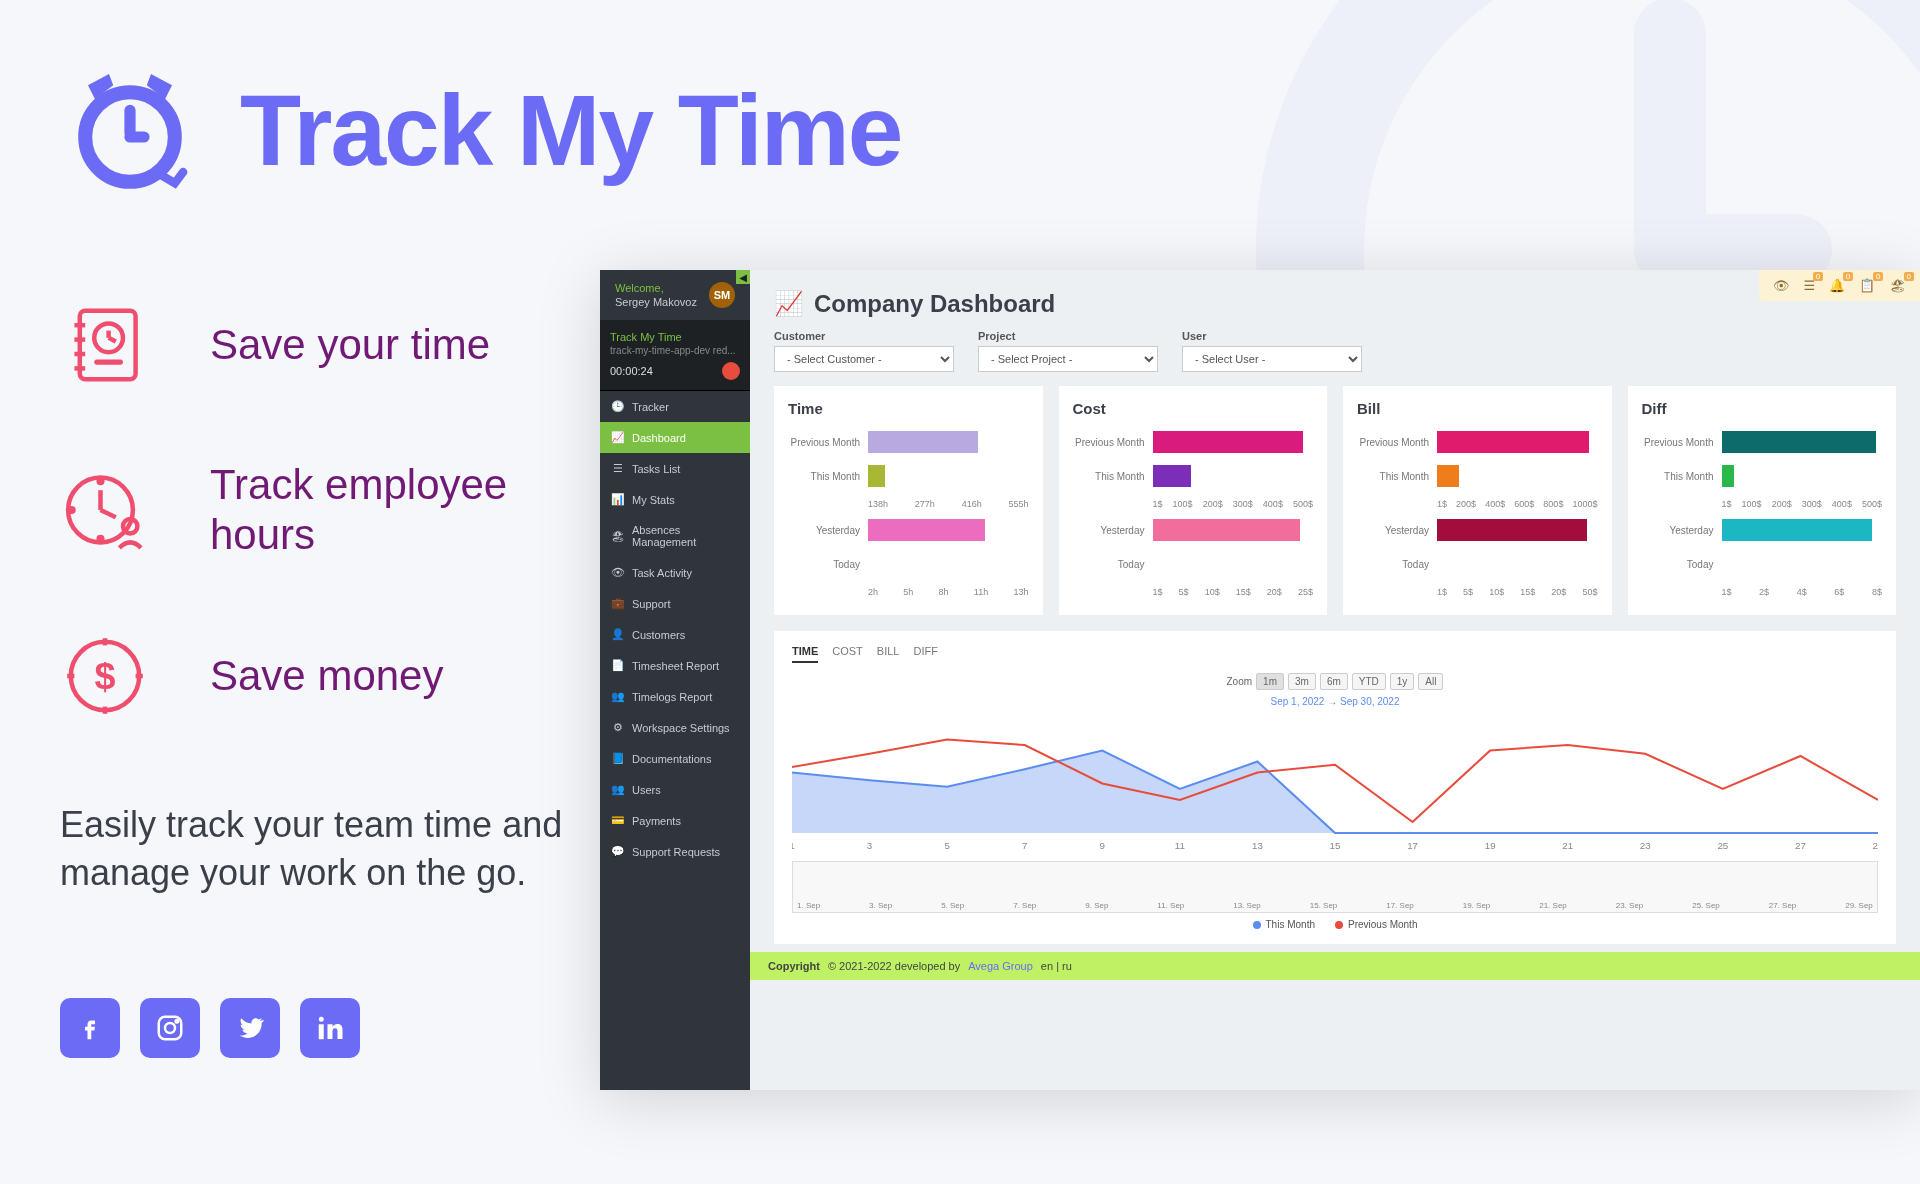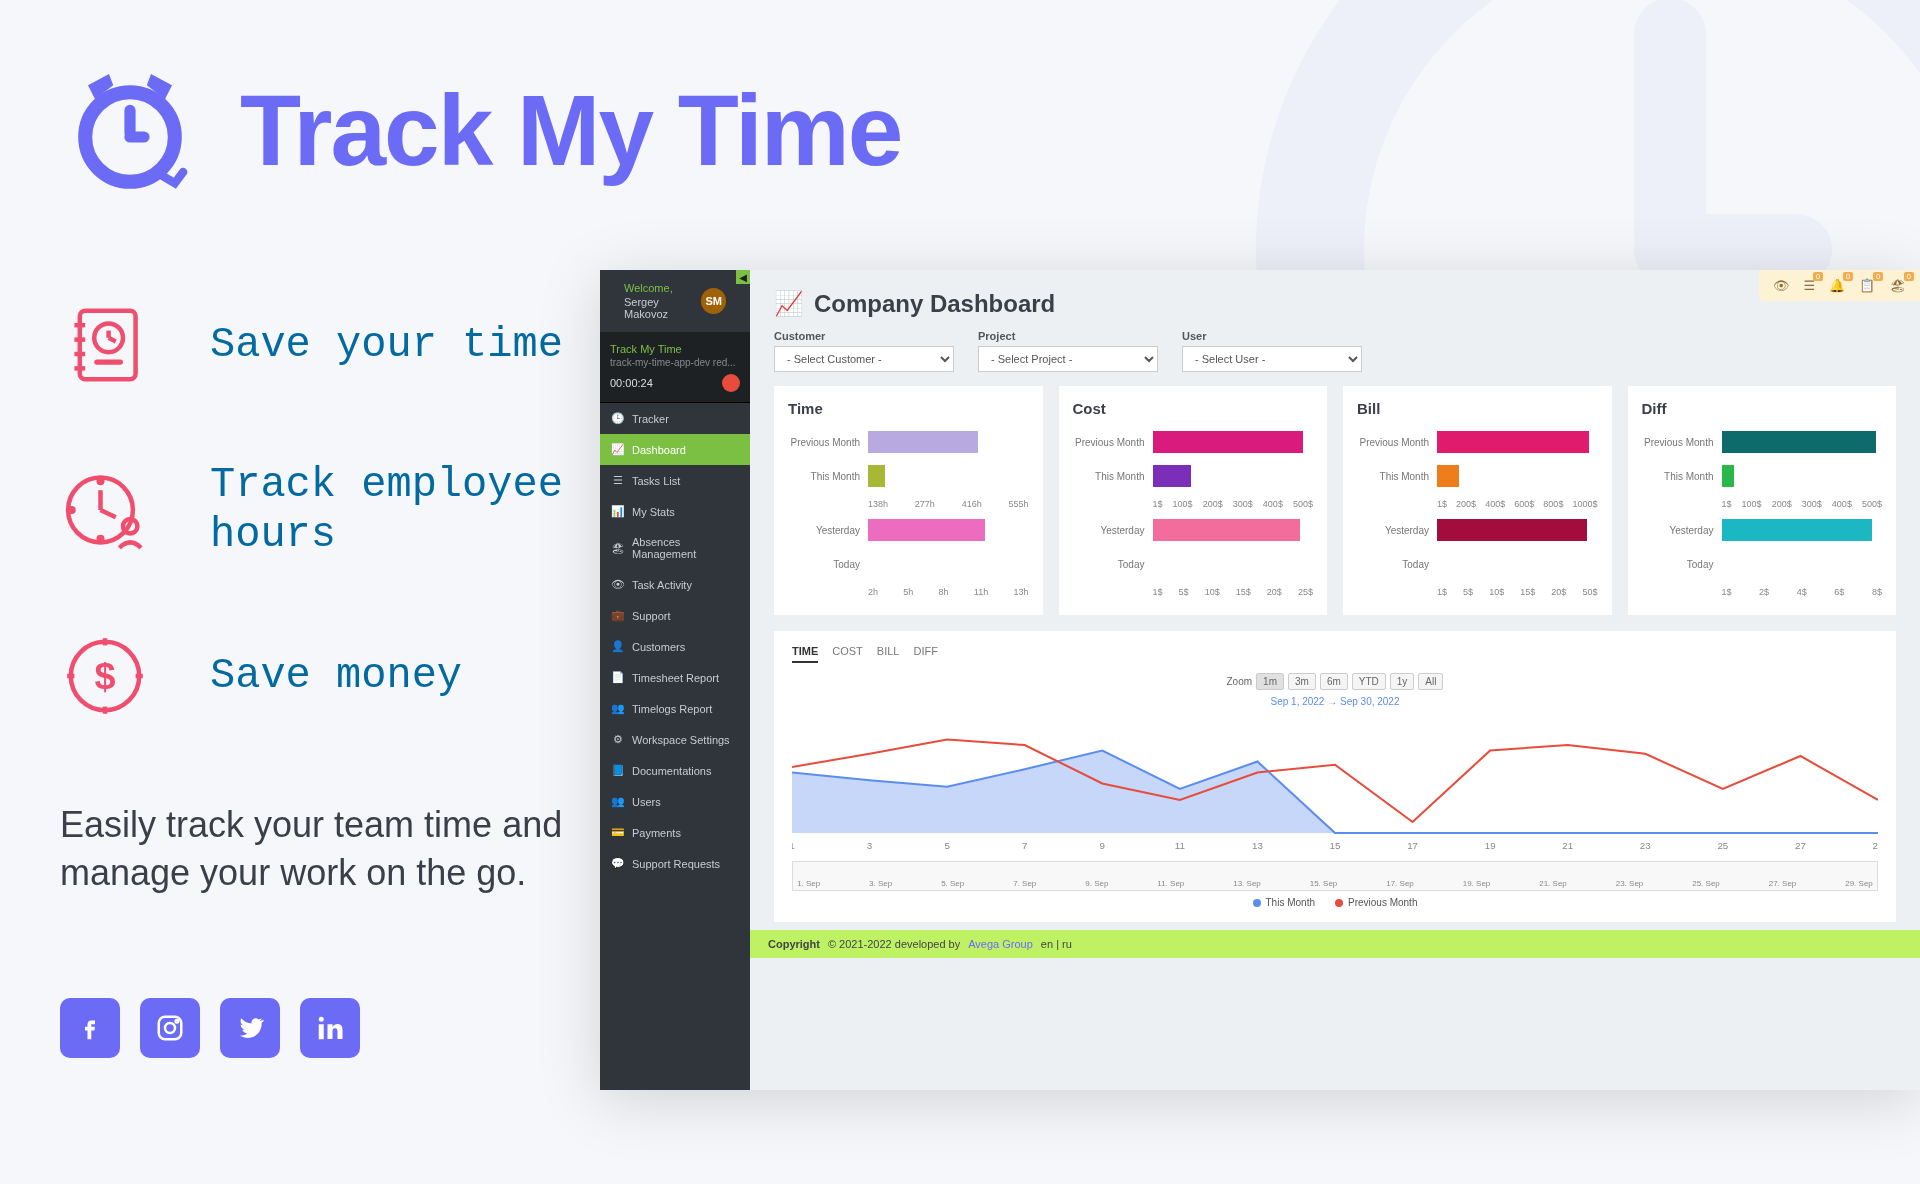--- a/index.html
+++ b/index.html
@@ -6,28 +6,28 @@
 body { font-family: -apple-system, BlinkMacSystemFont, "Segoe UI", Arial, sans-serif; background: #f5f7fa; width: 1920px; height: 1184px; overflow: hidden; position: relative; }
 .bg-watermark { position: absolute; right: -200px; top: -200px; width: 900px; height: 900px; opacity: 0.05; }
 .bg-watermark svg { width: 100%; height: 100%; }
 .page { position: relative; width: 1920px; height: 1184px; padding: 60px 0 0 60px; }
 .logo-row { display: flex; align-items: center; gap: 40px; margin-bottom: 100px; }
 .logo-icon { width: 140px; height: 140px; }
 .logo-text { font-size: 100px; font-weight: 700; color: #6b6bf5; letter-spacing: -2px; }
 .features { display: flex; flex-direction: column; gap: 70px; margin-bottom: 80px; }
 .feature { display: flex; align-items: center; gap: 60px; }
 .feature-icon { width: 90px; height: 90px; flex-shrink: 0; }
-.feature-text { font-size: 42px; color: #0369a1; font-weight: 400; max-width: 400px; line-height: 1.2; font-family: Liberation Mono, monospace; }
+.feature-text { font-size: 42px; color: #701a75; font-weight: 400; max-width: 400px; line-height: 1.2; }
 .tagline { font-size: 36px; color: #3a3f4a; max-width: 540px; line-height: 1.35; margin-bottom: 100px; }
 .socials { display: flex; gap: 20px; }
 .social { width: 60px; height: 60px; background: #6b6bf5; border-radius: 10px; display: flex; align-items: center; justify-content: center; color: #fff; }
 .app-screenshot { position: absolute; top: 270px; left: 600px; width: 1320px; height: 820px; background: #fff; box-shadow: 0 10px 60px rgba(0,0,0,0.15); display: flex; }
 .app-sidebar { width: 150px; background: #2f353a; color: #c5ccd3; font-size: 12px; display: flex; flex-direction: column; position: relative; }
 .sidebar-collapse { position: absolute; top: 0; right: 0; width: 14px; height: 14px; background: #7bc043; color: #1d2124; font-size: 10px; display: flex; align-items: center; justify-content: center; }
-.welcome { padding: 12px 24px; display: flex; align-items: center; justify-content: space-between; border-bottom: 1px solid #1d2124; }
+.welcome { padding: 12px 15px; display: flex; align-items: center; justify-content: space-between; border-bottom: 1px solid #1d2124; }
 .welcome-text { font-size: 11px; color: #7bc043; }
 .welcome-text .name { color: #c5ccd3; display: block; font-size: 11px; margin-top: 2px; }
 .avatar { width: 26px; height: 26px; border-radius: 50%; background: #a16207; color: #fff; display: flex; align-items: center; justify-content: center; font-size: 11px; font-weight: 600; }
 .tracker-box { background: #1d2124; padding: 10px; border-bottom: 1px solid #000; }
 .tracker-title { color: #7bc043; font-size: 11px; }
 .tracker-sub { color: #888; font-size: 10px; margin-top: 2px; overflow: hidden; text-overflow: ellipsis; white-space: nowrap; }
 .tracker-time-row { display: flex; justify-content: space-between; align-items: center; margin-top: 6px; }
 .tracker-time { color: #ddd; font-size: 11px; }
 .rec-btn { width: 18px; height: 18px; border-radius: 50%; background: #e74c3c; }
 .nav { flex: 1; }
@@ -55,21 +55,21 @@
 .big-chart { background: #fff; margin: 0 24px 8px; padding: 14px 18px; }
 .chart-tabs { display: flex; gap: 14px; font-size: 11px; color: #777; margin-bottom: 10px; }
 .chart-tab { padding-bottom: 4px; cursor: pointer; }
 .chart-tab.active { color: #333; border-bottom: 2px solid #333; font-weight: 600; }
 .zoom-row { display: flex; align-items: center; gap: 6px; font-size: 10px; color: #666; margin-bottom: 6px; justify-content: space-between; flex-direction: column; }
 .zoom-btns { display: flex; gap: 4px; align-items: center; }
 .zoom-btn { padding: 2px 6px; border: 1px solid #ccc; background: #f5f5f5; font-size: 10px; border-radius: 2px; cursor: pointer; }
 .zoom-btn.active { background: #e0e0e0; }
 .date-range { color: #5b8def; font-size: 10px; }
 .line-chart { width: 100%; height: 140px; }
-.nav-chart { width: 100%; height: 30px; border: 1px solid #ddd; margin-top: 4px; background: #f8f8f8; position: relative; }
+.nav-chart { width: 100%; height: 52px; border: 1px solid #ddd; margin-top: 4px; background: #f8f8f8; position: relative; }
 .nav-labels { display: flex; justify-content: space-between; font-size: 8px; color: #888; padding: 2px 4px; position: absolute; bottom: 0; width: 100%; }
 .legend { display: flex; justify-content: center; gap: 20px; font-size: 10px; color: #555; margin-top: 6px; }
 .legend-item { display: flex; align-items: center; gap: 5px; }
 .legend-dot { width: 8px; height: 8px; border-radius: 50%; }
 .footer { background: #bef264; padding: 8px 18px; font-size: 11px; color: #444; display: flex; gap: 8px; align-items: center; }
 .footer a { color: #6b6bf5; text-decoration: none; }
 </style>
 </head>
 <body>
 

